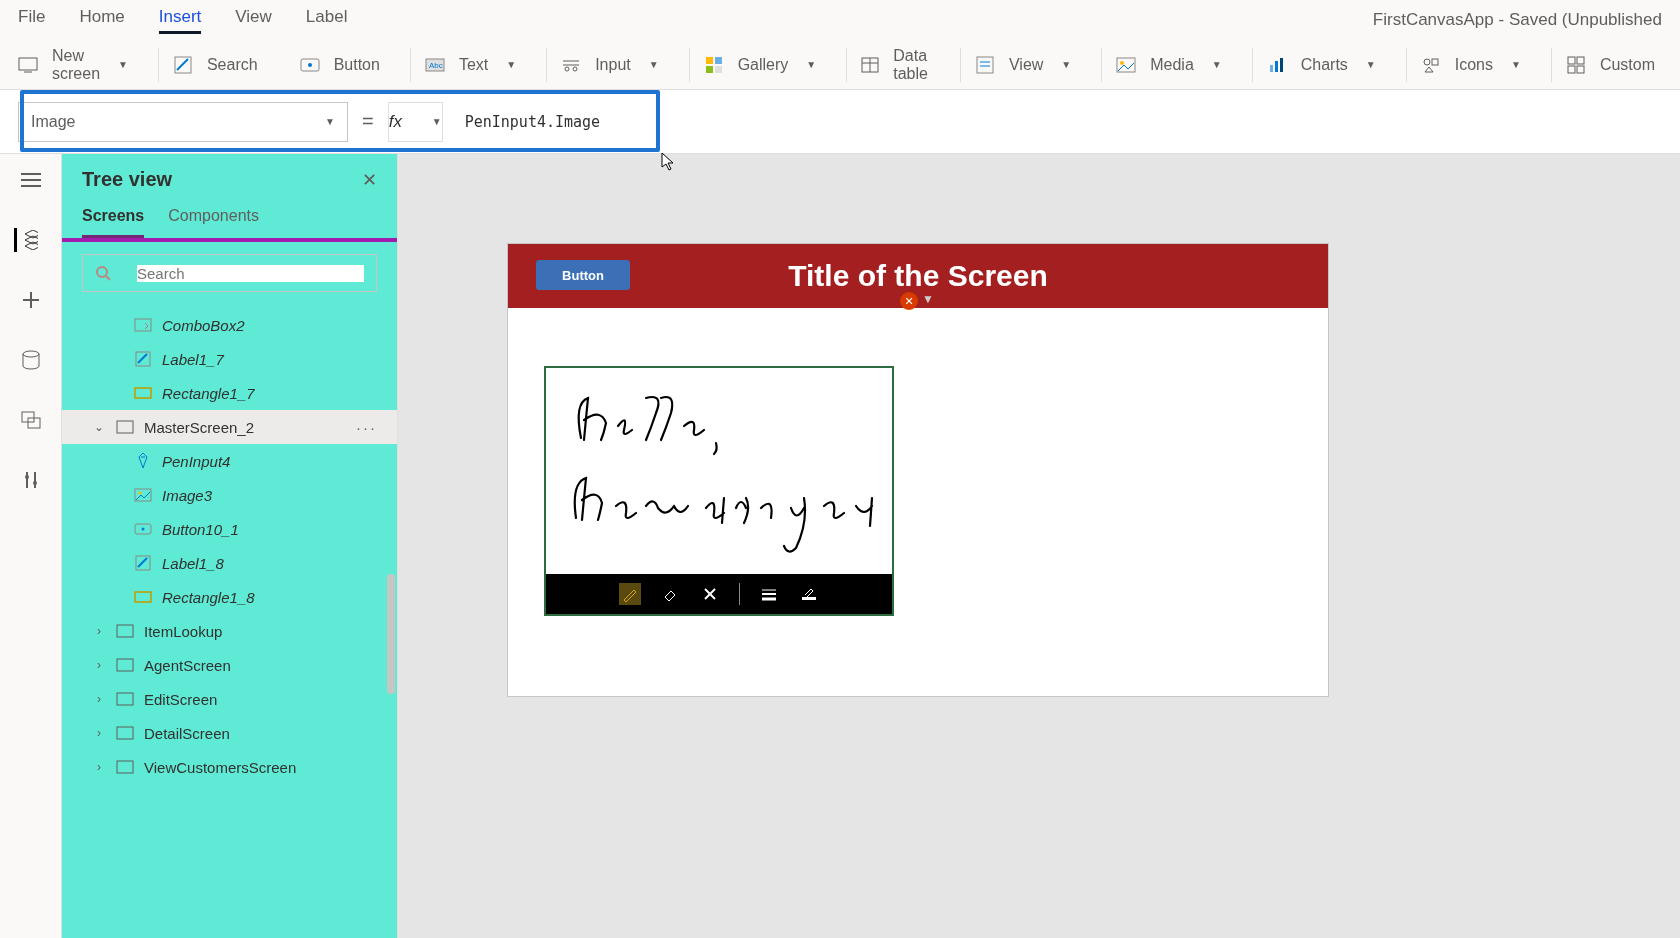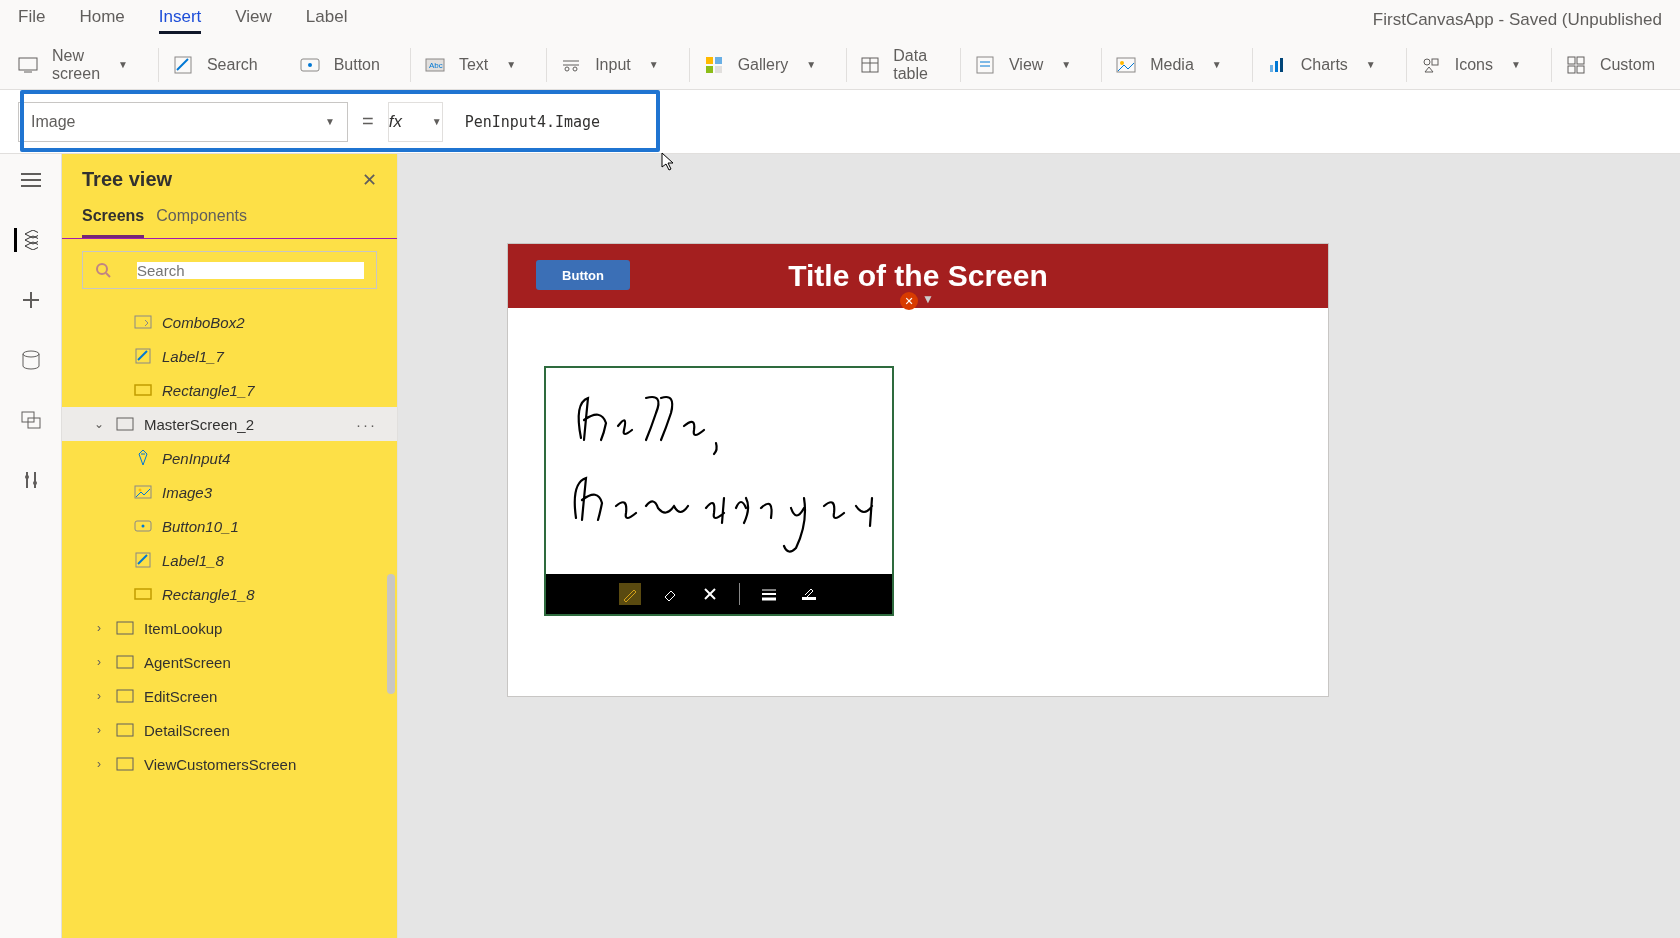--- a/index.html
+++ b/index.html
@@ -29,25 +29,25 @@
     .highlight-box { position:absolute; left:20px; top:0; width:640px; height:62px; border:4px solid #1f74d1; border-radius:2px; pointer-events:none; }
 
     
     .body-row { display:flex; height:calc(100% - 154px); }
 
     
     .left-rail { width:62px; border-right:1px solid #e1dfdd; display:flex; flex-direction:column; align-items:center; padding-top:14px; gap:36px; }
     .rail-icon { width:24px; height:24px; display:flex; align-items:center; justify-content:center; color:#605e5c; cursor:pointer; }
 
     
-    .tree-panel { width:336px; border-right:1px solid #e1dfdd; background:#fde047; display:flex; flex-direction:column; position:relative; }
+    .tree-panel { width:336px; border-right:1px solid #e1dfdd; background:#5eead4; display:flex; flex-direction:column; position:relative; }
     .tree-header { display:flex; align-items:center; justify-content:space-between; padding:14px 20px 10px 20px; }
     .tree-title { font-size:20px; font-weight:600; }
     .close-x { font-size:18px; color:#605e5c; cursor:pointer; }
-    .tree-tabs { display:flex; gap:12px; padding:0 20px; border-bottom:1px solid #a21caf; }
+    .tree-tabs { display:flex; gap:24px; padding:0 20px; border-bottom:4px solid #a21caf; }
     .tree-tab { font-size:16px; color:#605e5c; padding:6px 0 10px 0; cursor:pointer; }
     .tree-tab.active { color:#323130; border-bottom:3px solid #742774; font-weight:600; }
     .search-box { margin:12px 20px; height:38px; border:1px solid #c8c6c4; display:flex; align-items:center; padding:0 12px; gap:26px; color:#a19f9d; }
     .search-box input { border:none; outline:none; font-size:15px; flex:1; }
     .tree-list { flex:1; overflow:auto; padding:4px 0 20px 0; }
     .tree-item { display:flex; align-items:center; gap:10px; padding:8px 20px 8px 30px; font-size:15px; color:#323130; cursor:pointer; }
     .tree-item .exp { width:14px; text-align:center; color:#605e5c; font-size:12px; }
     .tree-item.depth1 { padding-left:48px;font-style:italic; }
     .tree-item.selected { background:#edebe9; }
     .tree-item .dots { margin-left:auto; color:#605e5c; letter-spacing:2px; }

